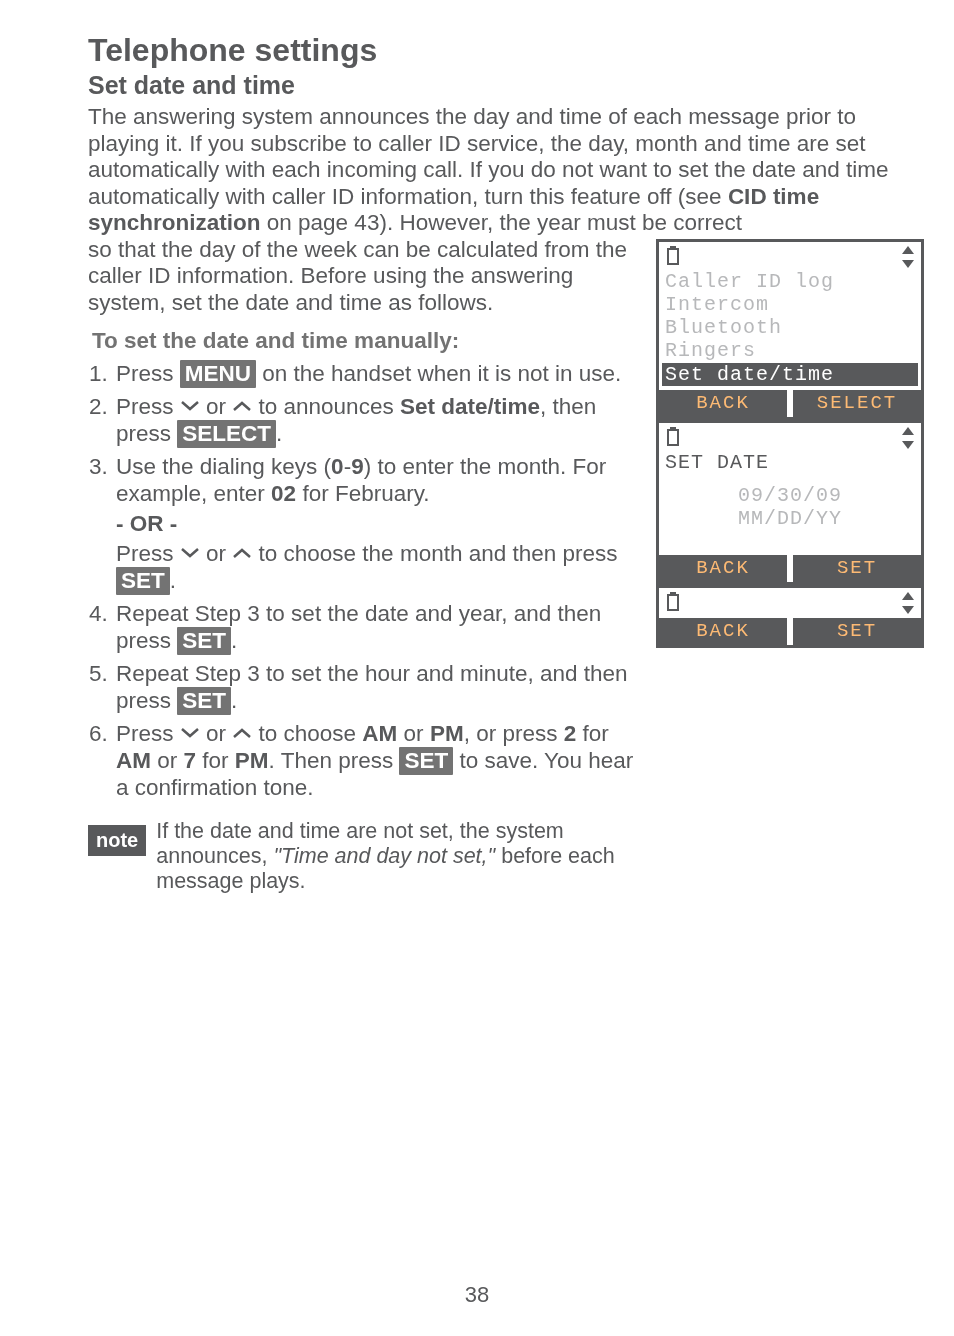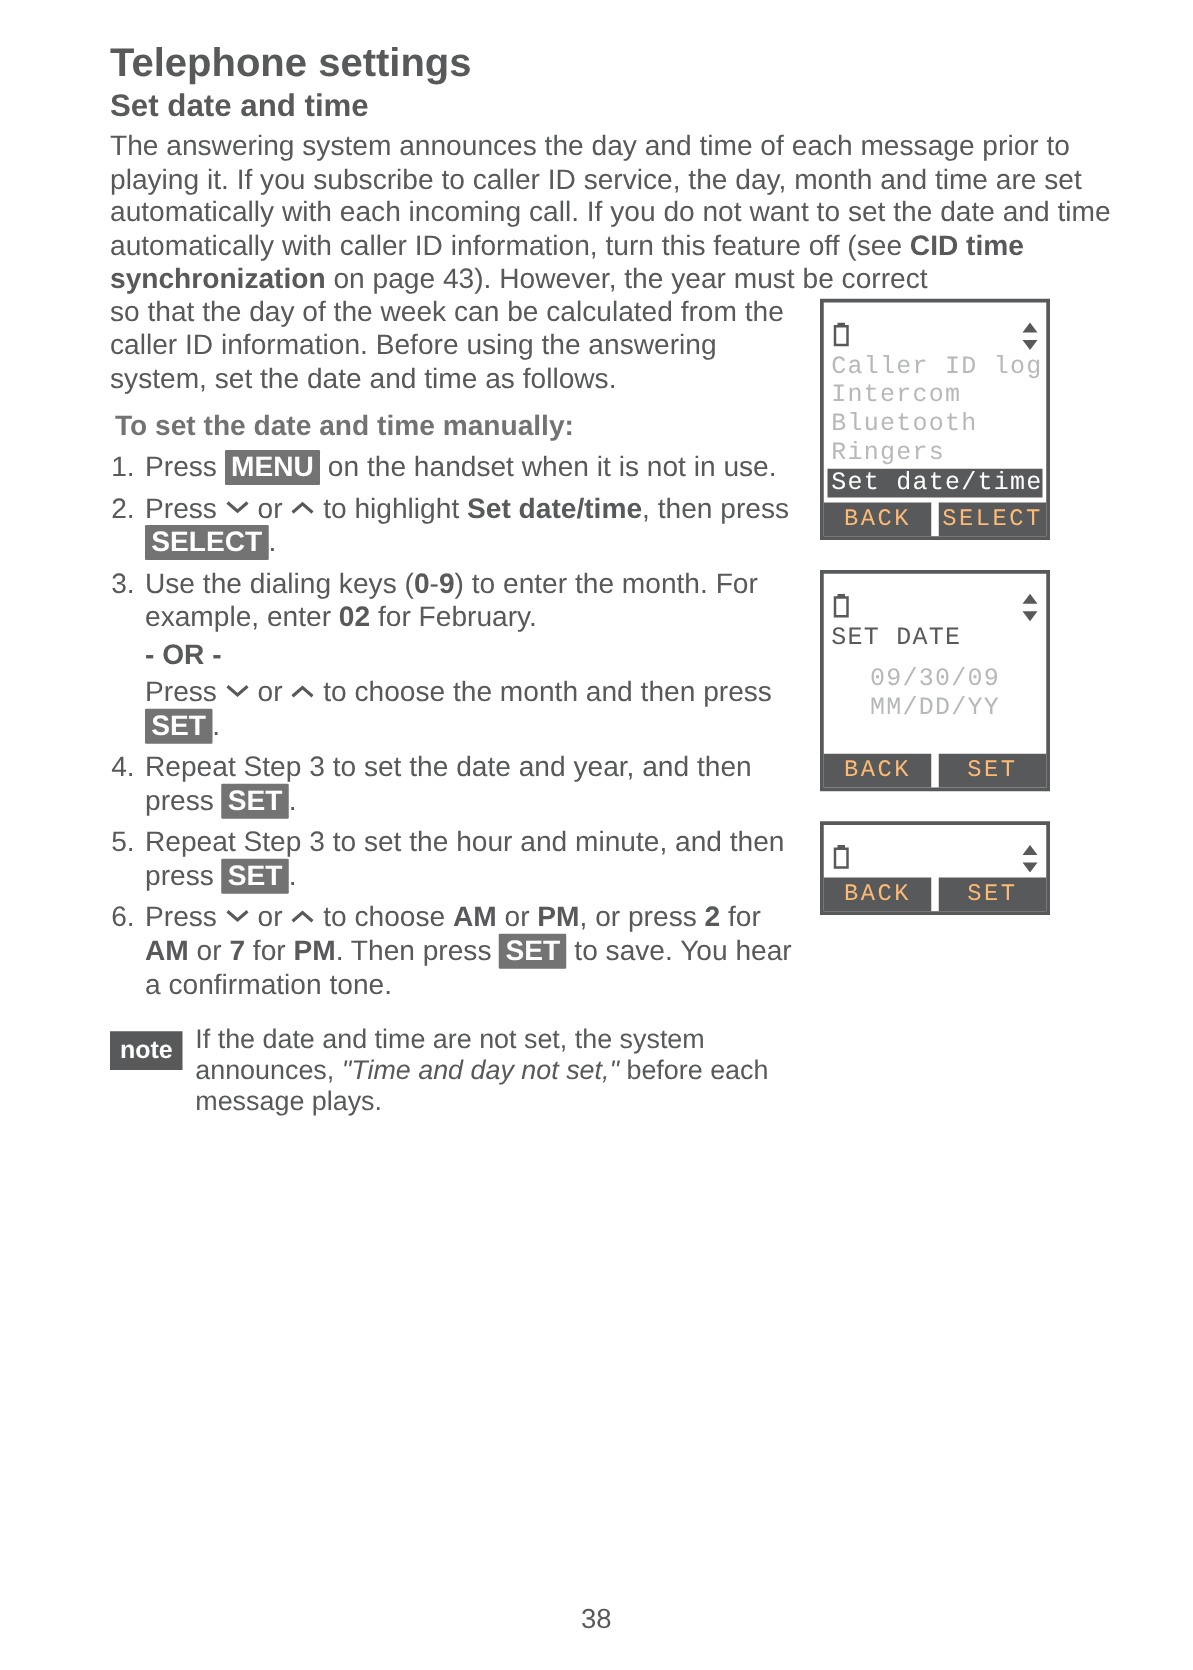--- a/index.html
+++ b/index.html
@@ -102,23 +102,23 @@
   .note-text {
     font-size: 21.5px;
     line-height: 1.16;
     color: #58595b;
   }
   .note-text .italic { font-style: italic; }
 
   
   .lcd {
     border: 3px solid #58595b;
-    width: 184px;
-    padding: 16px 6px 0 6px;
-    margin-bottom: 24px;
+    width: 268px;
+    padding: 4px 6px 0 6px;
+    margin-bottom: 0;
     font-family: "Courier New", monospace;
     color: #9a9b9d;
   }
   .lcd-top {
     display: flex;
     justify-content: space-between;
     align-items: flex-start;
     height: 22px;
     margin-bottom: 2px;
   }
@@ -190,21 +190,21 @@
 
       <ol class="steps">
         <li>
           <span>Press </span><span class="pill">MENU</span><span> on the handset when it is not in use.</span>
         </li>
         <li>
           <span>Press </span><span class="chev"><svg width="20" height="12" viewBox="0 0 20 12">
                 <polyline points="2,2 10,9 18,2" fill="none" stroke="#58595b" stroke-width="2.5"></polyline>
               </svg></span><span> or </span><span class="chev"><svg width="20" height="12" viewBox="0 0 20 12">
                 <polyline points="2,10 10,3 18,10" fill="none" stroke="#58595b" stroke-width="2.5"></polyline>
-              </svg></span><span> to highlight </span><span class="bold">Set date/time</span><span>, then press </span><span class="pill">SELECT</span><span>.</span>
+              </svg></span><span> to announces </span><span class="bold">Set date/time</span><span>, then press </span><span class="pill">SELECT</span><span>.</span>
         </li>
         <li>
           <span>Use the dialing keys (</span><span class="bold">0</span><span>-</span><span class="bold">9</span><span>) to enter the month. For example, enter </span><span class="bold">02</span><span> for February.</span>
           <div class="subblock">
             <div class="or">- OR -</div>
             <div>
               <span>Press </span><span class="chev"><svg width="20" height="12" viewBox="0 0 20 12">
                     <polyline points="2,2 10,9 18,2" fill="none" stroke="#58595b" stroke-width="2.5"></polyline>
                   </svg></span><span> or </span><span class="chev"><svg width="20" height="12" viewBox="0 0 20 12">
                     <polyline points="2,10 10,3 18,10" fill="none" stroke="#58595b" stroke-width="2.5"></polyline>

